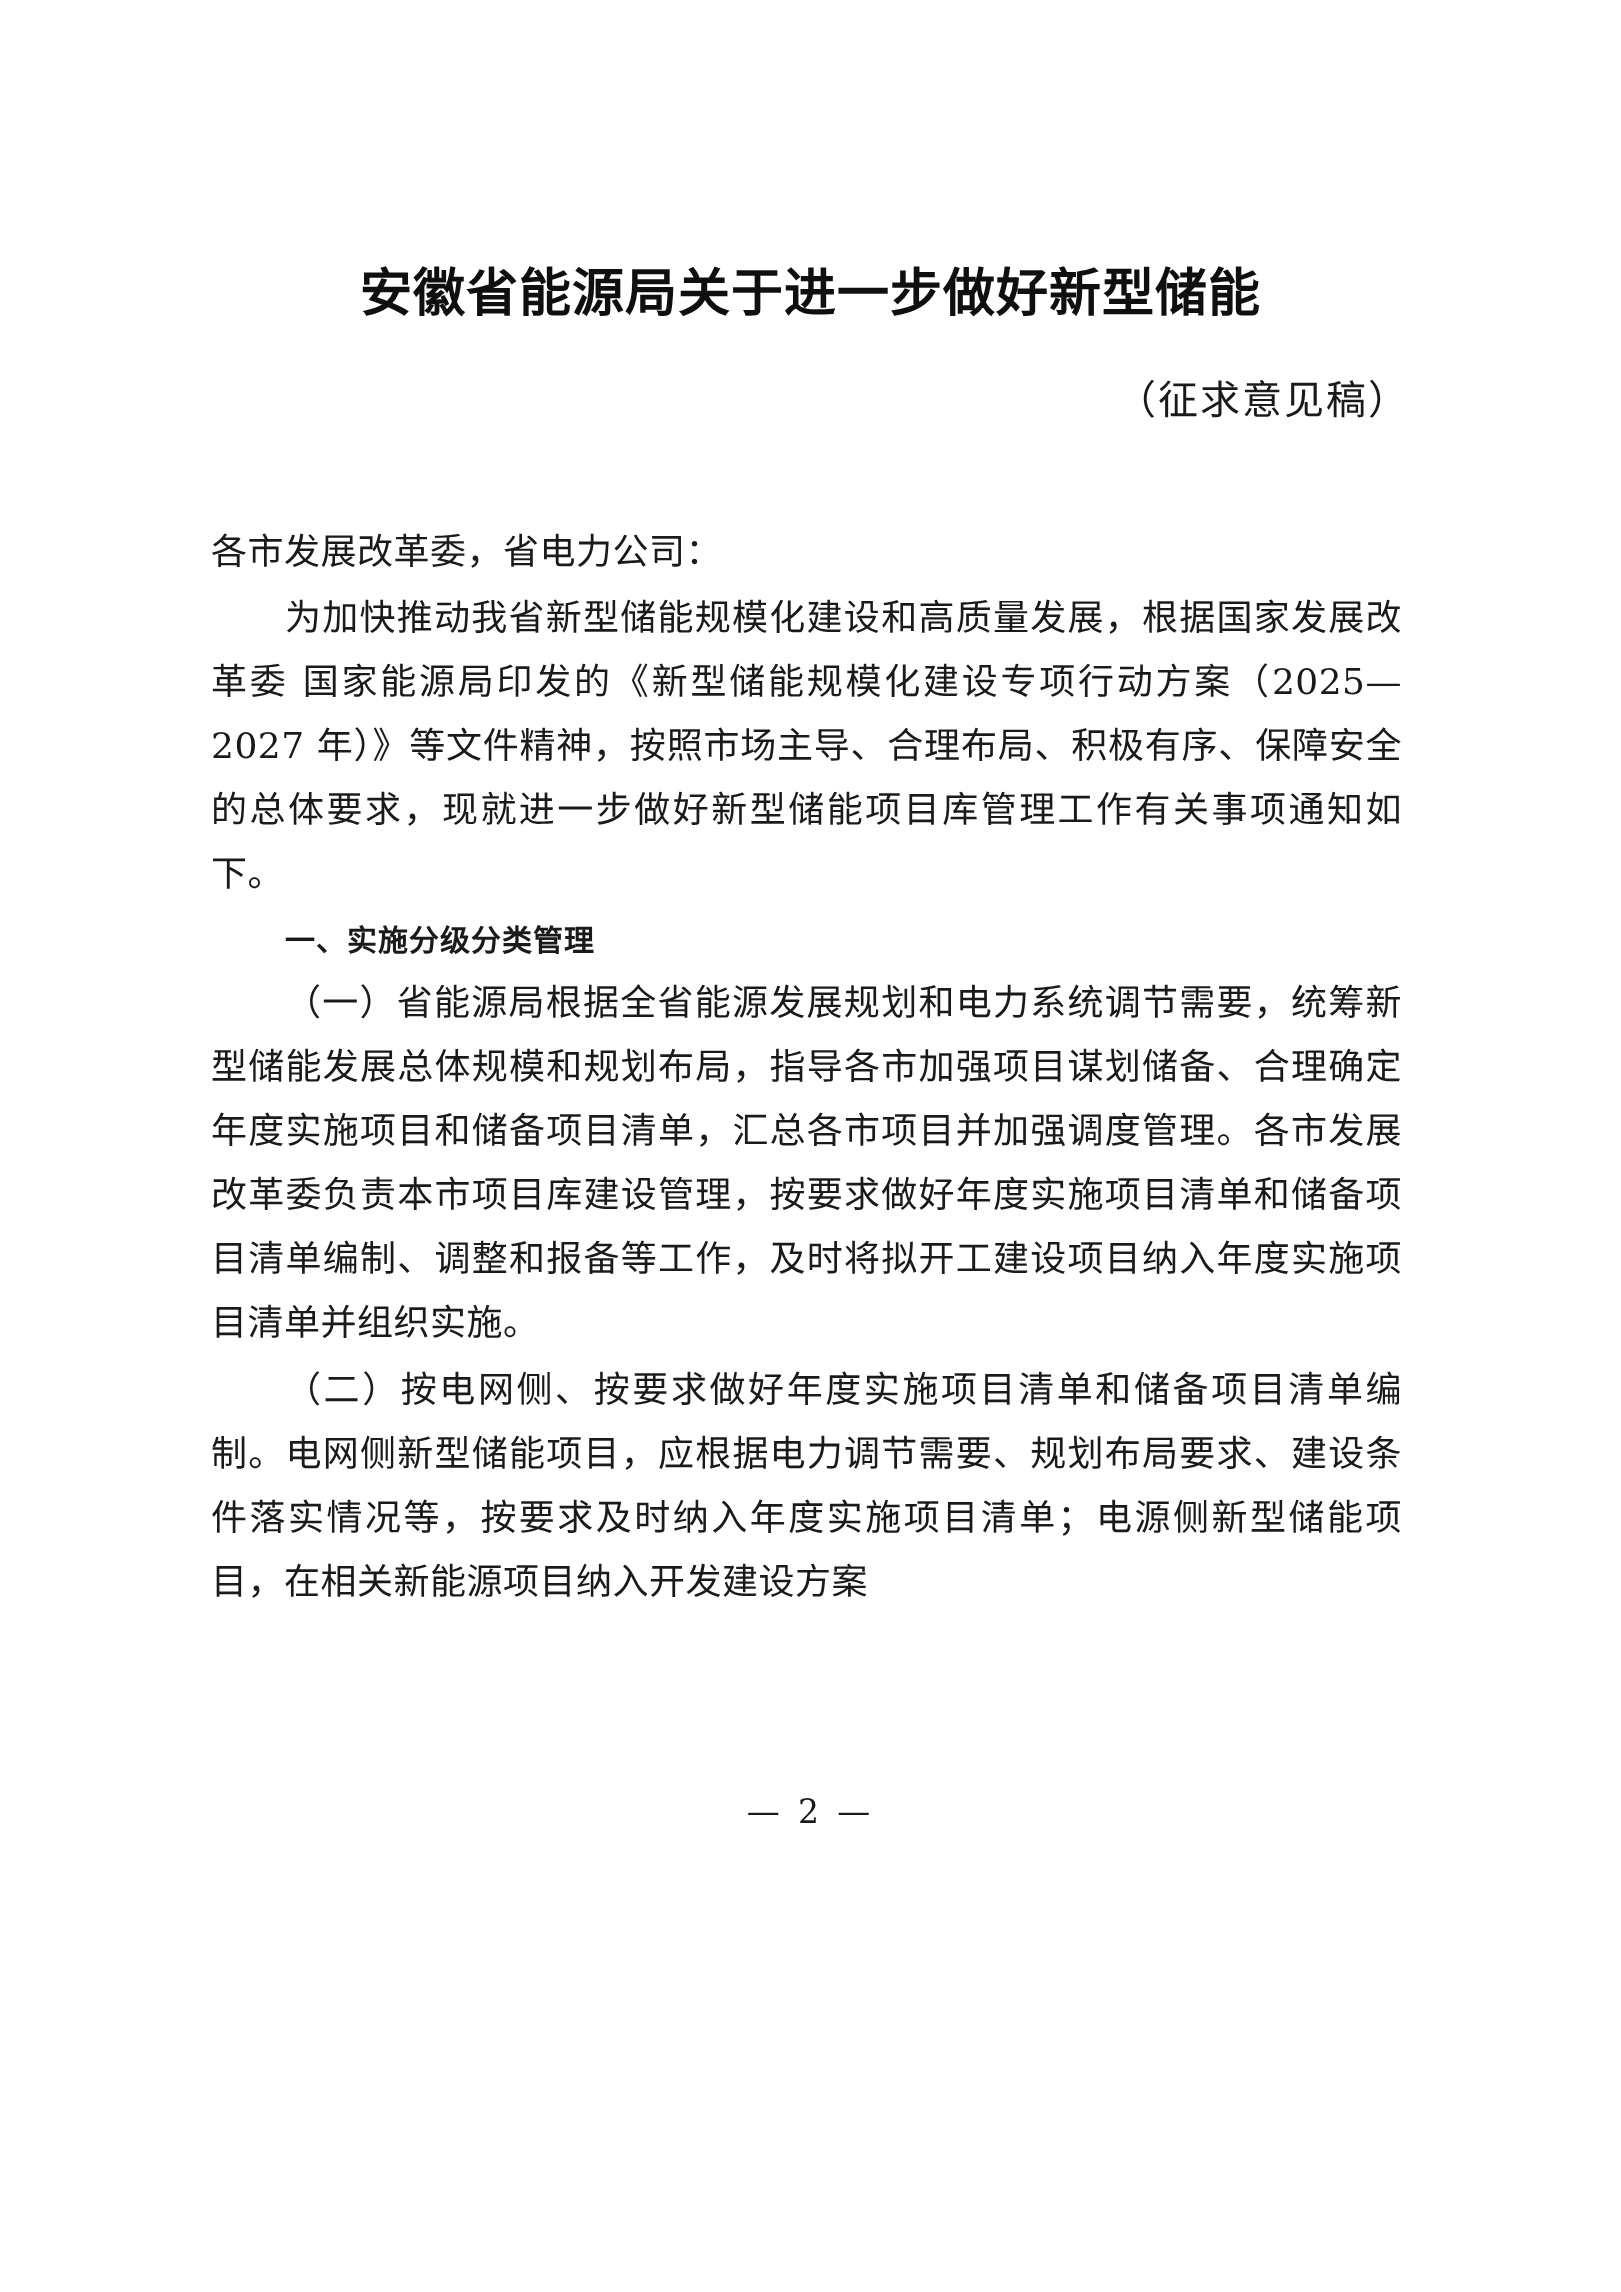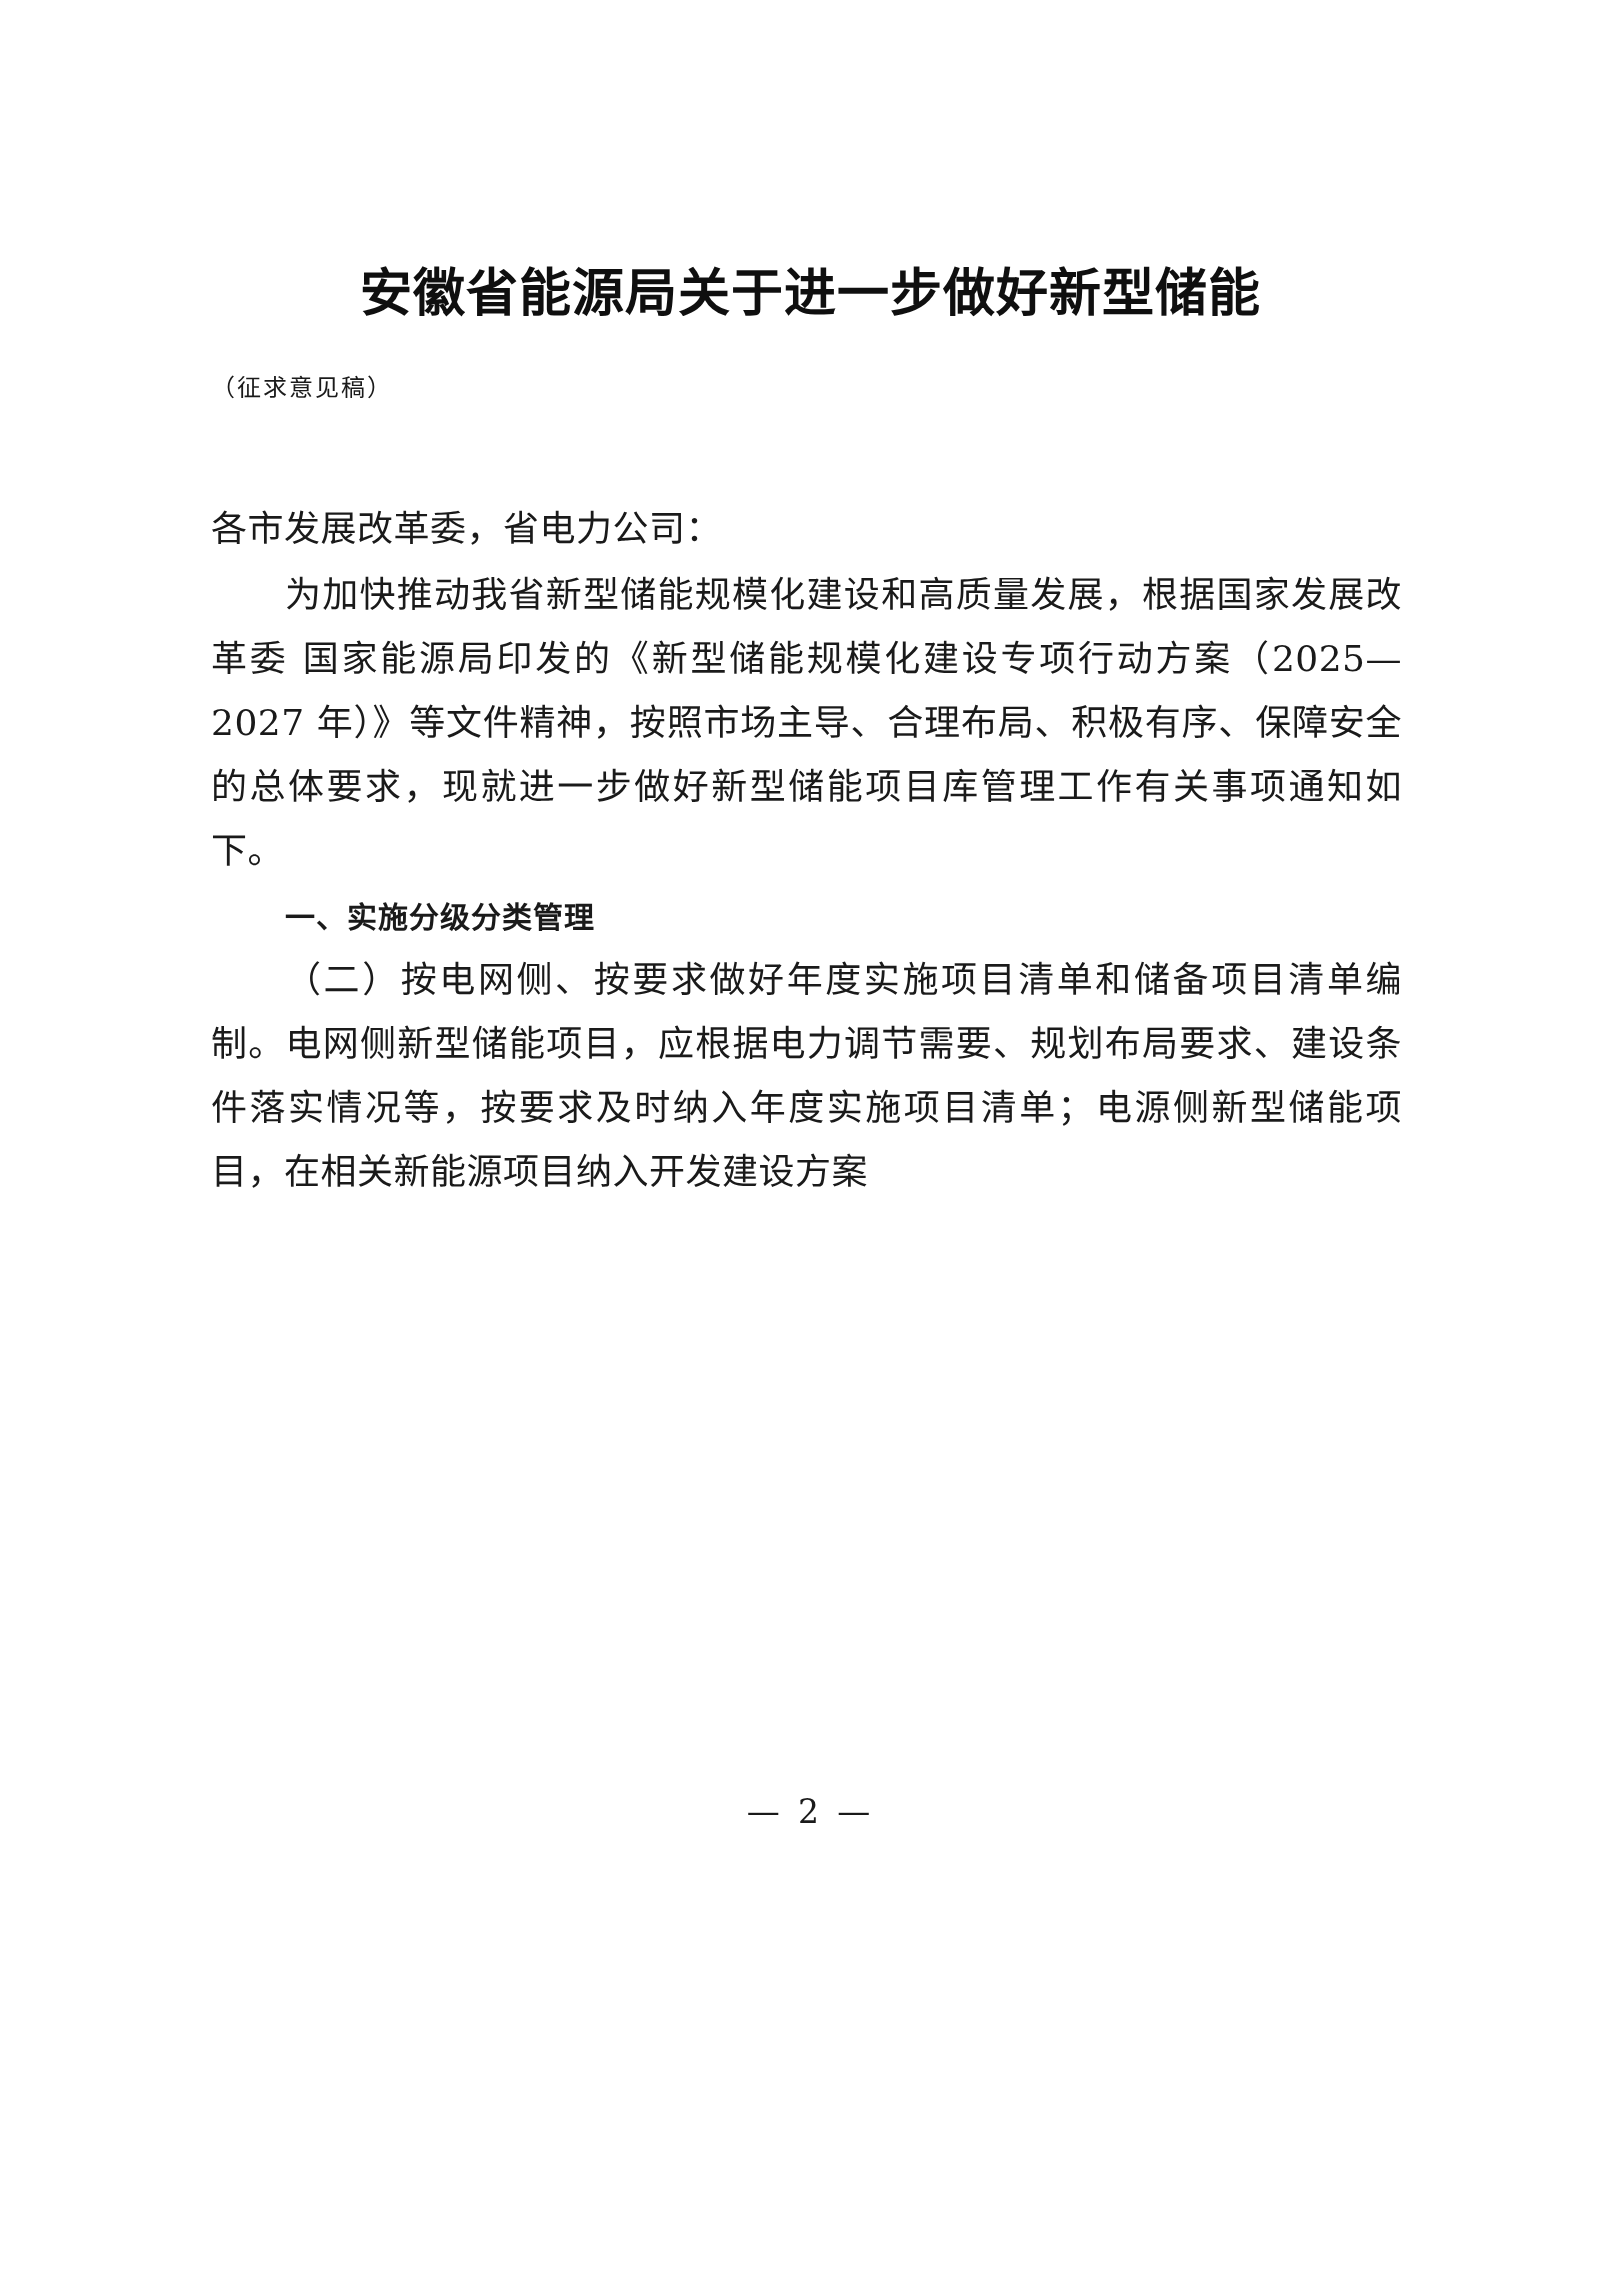--- a/index.html
+++ b/index.html
@@ -30,22 +30,22 @@
     line-height: 1.28;
     letter-spacing: 1px;
     color: #0f0f0f;
     margin: 0;
     padding-top: 260px;
   }
   .doc-title .line {
     display: block;
   }
   .doc-subtitle {
-    text-align: left;
-    font-size: 24px;
+    text-align: right;
+    font-size: 40px;
     letter-spacing: 2px;
     color: #1a1a1a;
     margin-top: 41px;
     font-family: "DejaVu Serif", "Liberation Serif", serif;
   }
   .body-block {
     margin-top: 94px;
   }
   p.para {
     margin: 0 8px 2px 0;
@@ -92,20 +92,21 @@
   <div class="doc-subtitle">（征求意见稿）</div>
 
   <div class="body-block">
 
     <p class="para">各市发展改革委，省电力公司：</p>
 
     <p class="para indent">为加快推动我省新型储能规模化建设和高质量发展，根据国家发展改革委 国家能源局印发的《新型储能规模化建设专项行动方案（2025—2027 年）》等文件精神，按照市场主导、合理布局、积极有序、保障安全的总体要求，现就进一步做好新型储能项目库管理工作有关事项通知如下。</p>
 
     <p class="para section-head">一、实施分级分类管理</p>
 
+    <p class="para indent">（一）省能源局根据全省能源发展规划和电力系统调节需要，统筹新型储能发展总体规模和规划布局，指导各市加强项目谋划储备、合理确定年度实施项目和储备项目清单，汇总各市项目并加强调度管理。各市发展改革委负责本市项目库建设管理，按要求做好年度实施项目清单和储备项目清单编制、调整和报备等工作，及时将拟开工建设项目纳入年度实施项目清单并组织实施。</p>
 
     <p class="para indent">（二）按电网侧、按要求做好年度实施项目清单和储备项目清单编制。电网侧新型储能项目，应根据电力调节需要、规划布局要求、建设条件落实情况等，按要求及时纳入年度实施项目清单；电源侧新型储能项目，在相关新能源项目纳入开发建设方案</p>
 
   </div>
 
   <div class="page-number">— 2 —</div>
 
 </div>
 
 

